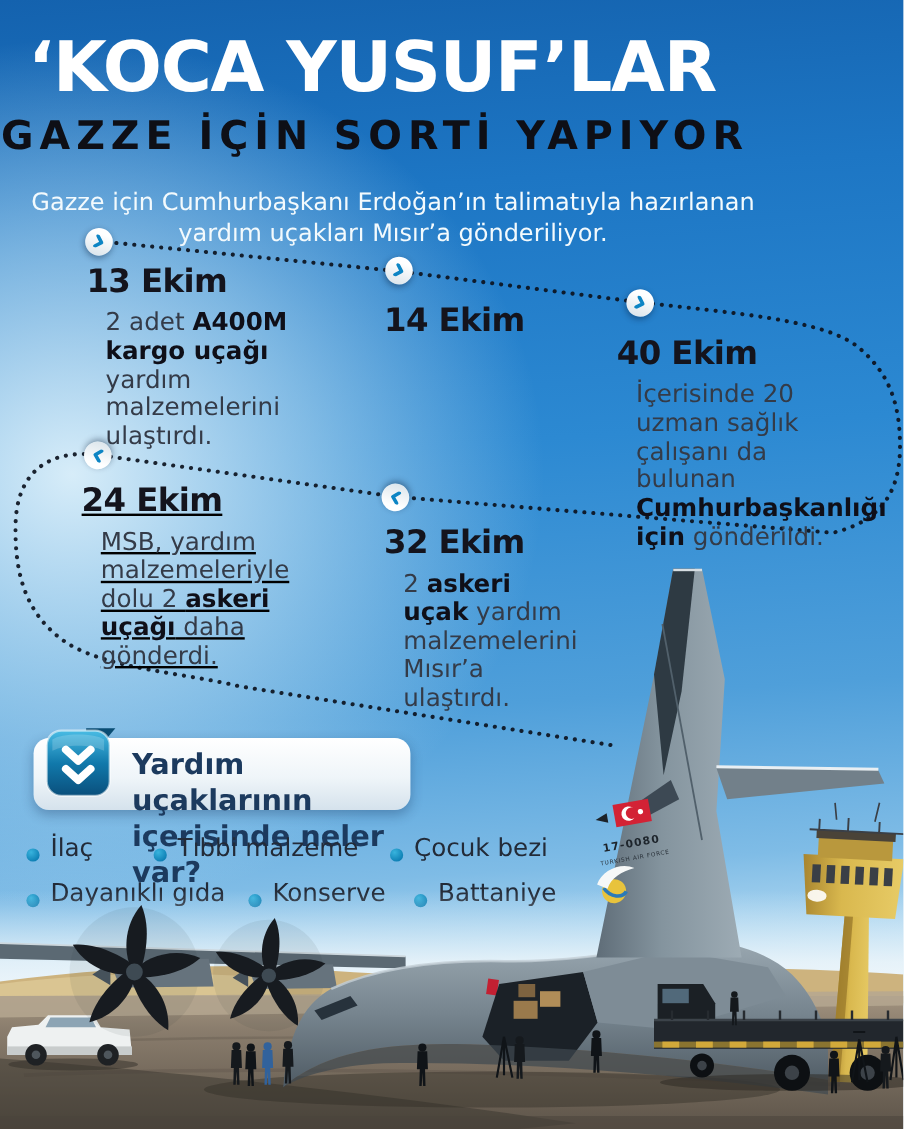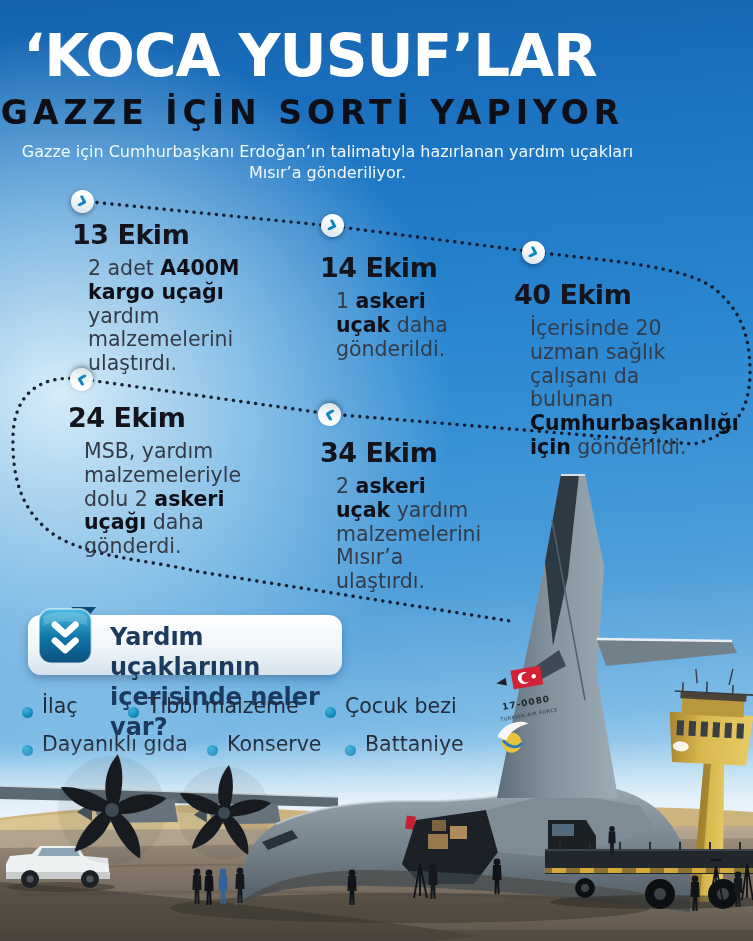--- a/index.html
+++ b/index.html
@@ -7,31 +7,31 @@
     position:relative;width:753px;height:941px;overflow:hidden;
     font-family:"DejaVu Sans","Liberation Sans",sans-serif;
     background:
       radial-gradient(ellipse 95% 70% at 8% 42%, rgba(224,242,251,0.95) 0%, rgba(200,230,246,0.55) 28%, rgba(200,230,246,0) 55%),
       linear-gradient(176deg,#1462ae 0%,#1d76c4 18%,#2c89d2 40%,#4f9fda 62%,#7fbce6 76%,#b8dcf2 84%,#ddeef8 90%,#e6f3fa 100%);
   }
   
   .hdr{position:absolute;left:0;top:0;width:620px;text-align:center;}
   .hdr h1{margin:26px 0 0;font-size:58px;line-height:1.05;font-weight:bold;color:#ffffff;letter-spacing:-1px;}
   .hdr h2{margin:6px 0 0;font-size:33px;font-weight:bold;color:#0e0f16;letter-spacing:5px;margin-right:-5px;}
-  .hdr p{margin:9px auto 0;width:655px;font-size:16px;line-height:1.32;color:#f3fafd;}
+  .hdr p{margin:23px auto 0;width:655px;font-size:20px;line-height:1.32;color:#f3fafd;}
   
   .tl-path-svg,.photo{position:absolute;left:0;top:0;pointer-events:none;}
   .tl-item{position:absolute;}
   .tl-date{font-size:27px;font-weight:bold;color:#14141d;letter-spacing:-0.5px;}
   .tl-text{margin:7px 16px 0;font-size:20.5px;line-height:1.16;color:#343b48;}
   .tl-text strong{color:#0f0f18;}
   .tl-a{left:72px;top:219px;width:205px;}
   .tl-b{left:320px;top:252px;width:180px;}
   .tl-c{left:514px;top:279px;width:212px;}
-  .tl-d{left:68px;top:402px;width:212px;}
+  .tl-d{left:68px;top:402px;width:212px;text-decoration:underline;}
   .tl-e{left:320px;top:437px;width:172px;}
   .tl-icon{
     position:absolute;width:23px;height:23px;border-radius:50%;
     background:linear-gradient(180deg,#ffffff 20%,#dde6ec 100%);
     box-shadow:0 2px 5px rgba(8,25,50,.42);
     display:flex;align-items:center;justify-content:center;
   }
   .tl-icon svg{width:11px;height:11px;display:block;}
   .rot-r{transform:rotate(18deg);}
   .rot-l{transform:rotate(195deg);}
@@ -110,32 +110,31 @@
         <path d="M3 1 L7 5 L3 9" stroke="#0d85c4" stroke-width="2.7" fill="none" stroke-linecap="round" stroke-linejoin="round"></path>
       </svg>
     </span>
 
   <div class="tl-item tl-a">
     <div class="tl-date">13 Ekim</div>
     <p class="tl-text"><span>2 adet </span><strong>A400M kargo uçağı</strong><span> yardım malzemelerini ulaştırdı.</span></p>
   </div>
   <div class="tl-item tl-b">
     <div class="tl-date">14 Ekim</div>
-    <p class="tl-text"><span>1 </span><strong>askeri uçak</strong><span> daha gönderildi.</span></p>
   </div>
   <div class="tl-item tl-c">
     <div class="tl-date">40 Ekim</div>
     <p class="tl-text"><span>İçerisinde 20 uzman sağlık çalışanı da bulunan </span><strong>Cumhurbaşkanlığı için</strong><span> gönderildi.</span></p>
   </div>
   <div class="tl-item tl-d">
     <div class="tl-date">24 Ekim</div>
     <p class="tl-text"><span>MSB, yardım malzemeleriyle dolu 2 </span><strong>askeri uçağı</strong><span> daha gönderdi.</span></p>
   </div>
   <div class="tl-item tl-e">
-    <div class="tl-date">34 Ekim</div>
+    <div class="tl-date">32 Ekim</div>
     <p class="tl-text"><span>2 </span><strong>askeri uçak</strong><span> yardım malzemelerini Mısır’a ulaştırdı.</span></p>
   </div>
 
   <div class="q-box"></div>
   <div class="q-badge">
     <svg viewBox="0 0 64 66" width="60" height="62">
       <defs>
         <linearGradient id="bgrad" x1="0" y1="0" x2="0" y2="1">
           <stop offset="0" stop-color="#49bce4"></stop>
             <stop offset="0.5" stop-color="#1179ab"></stop>

